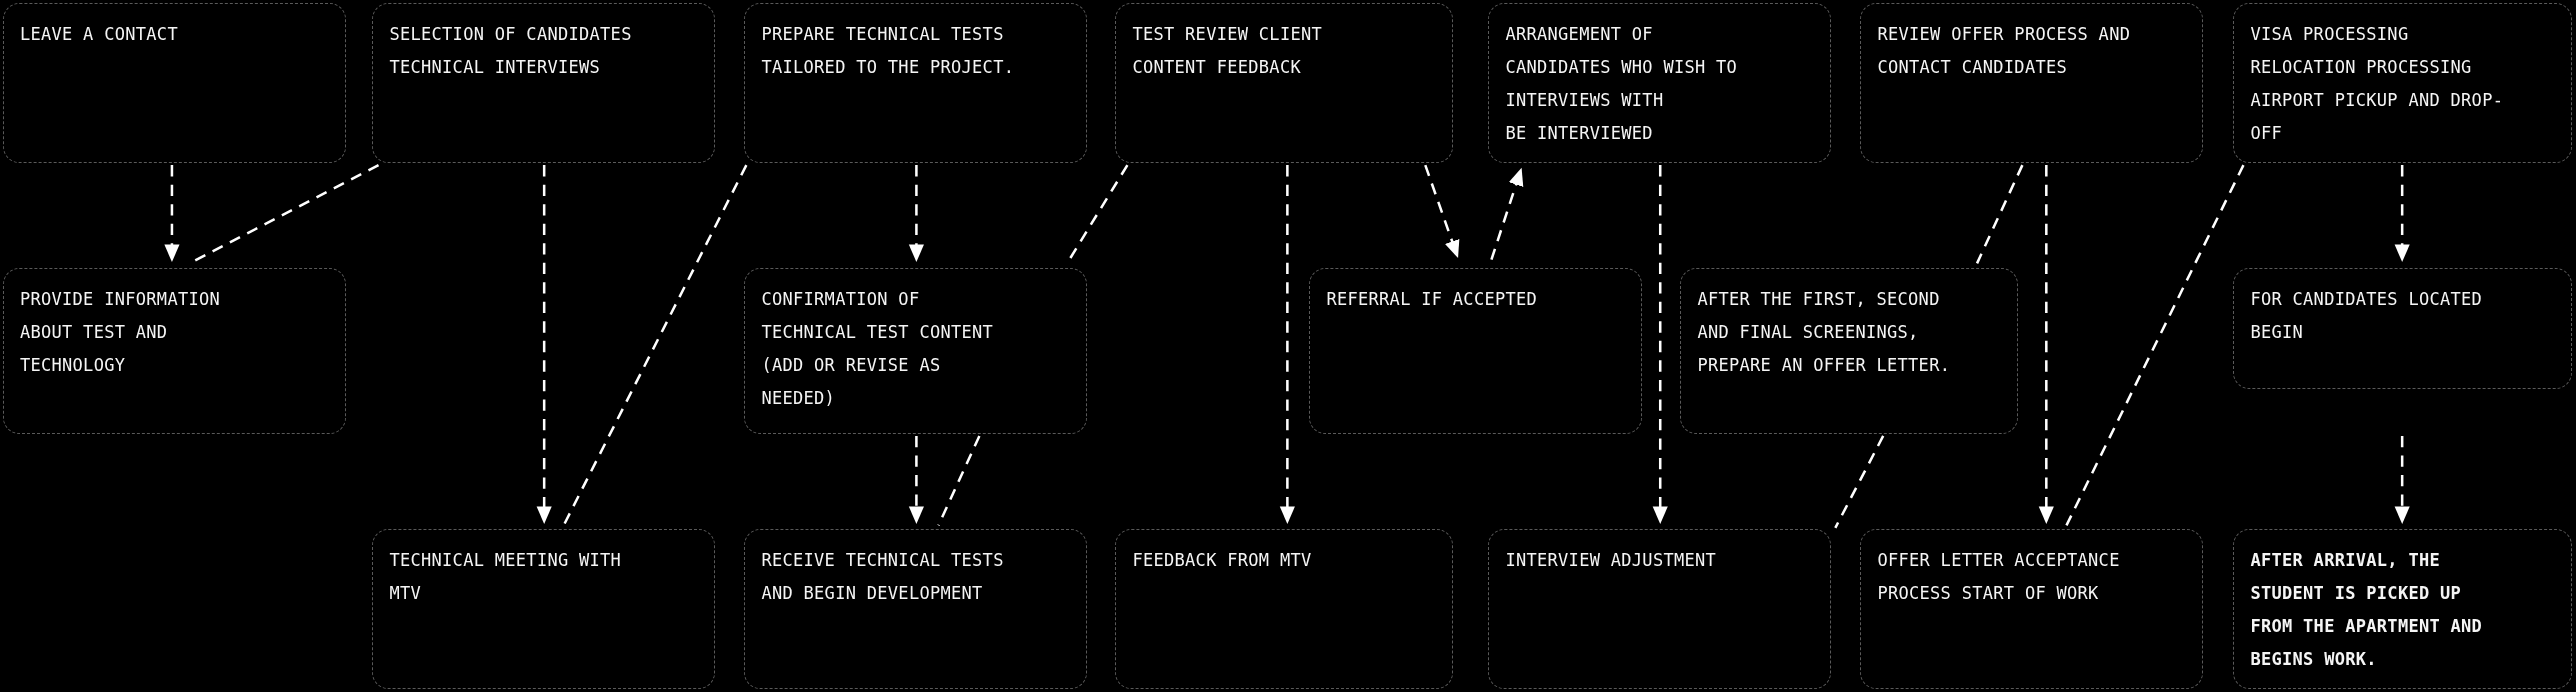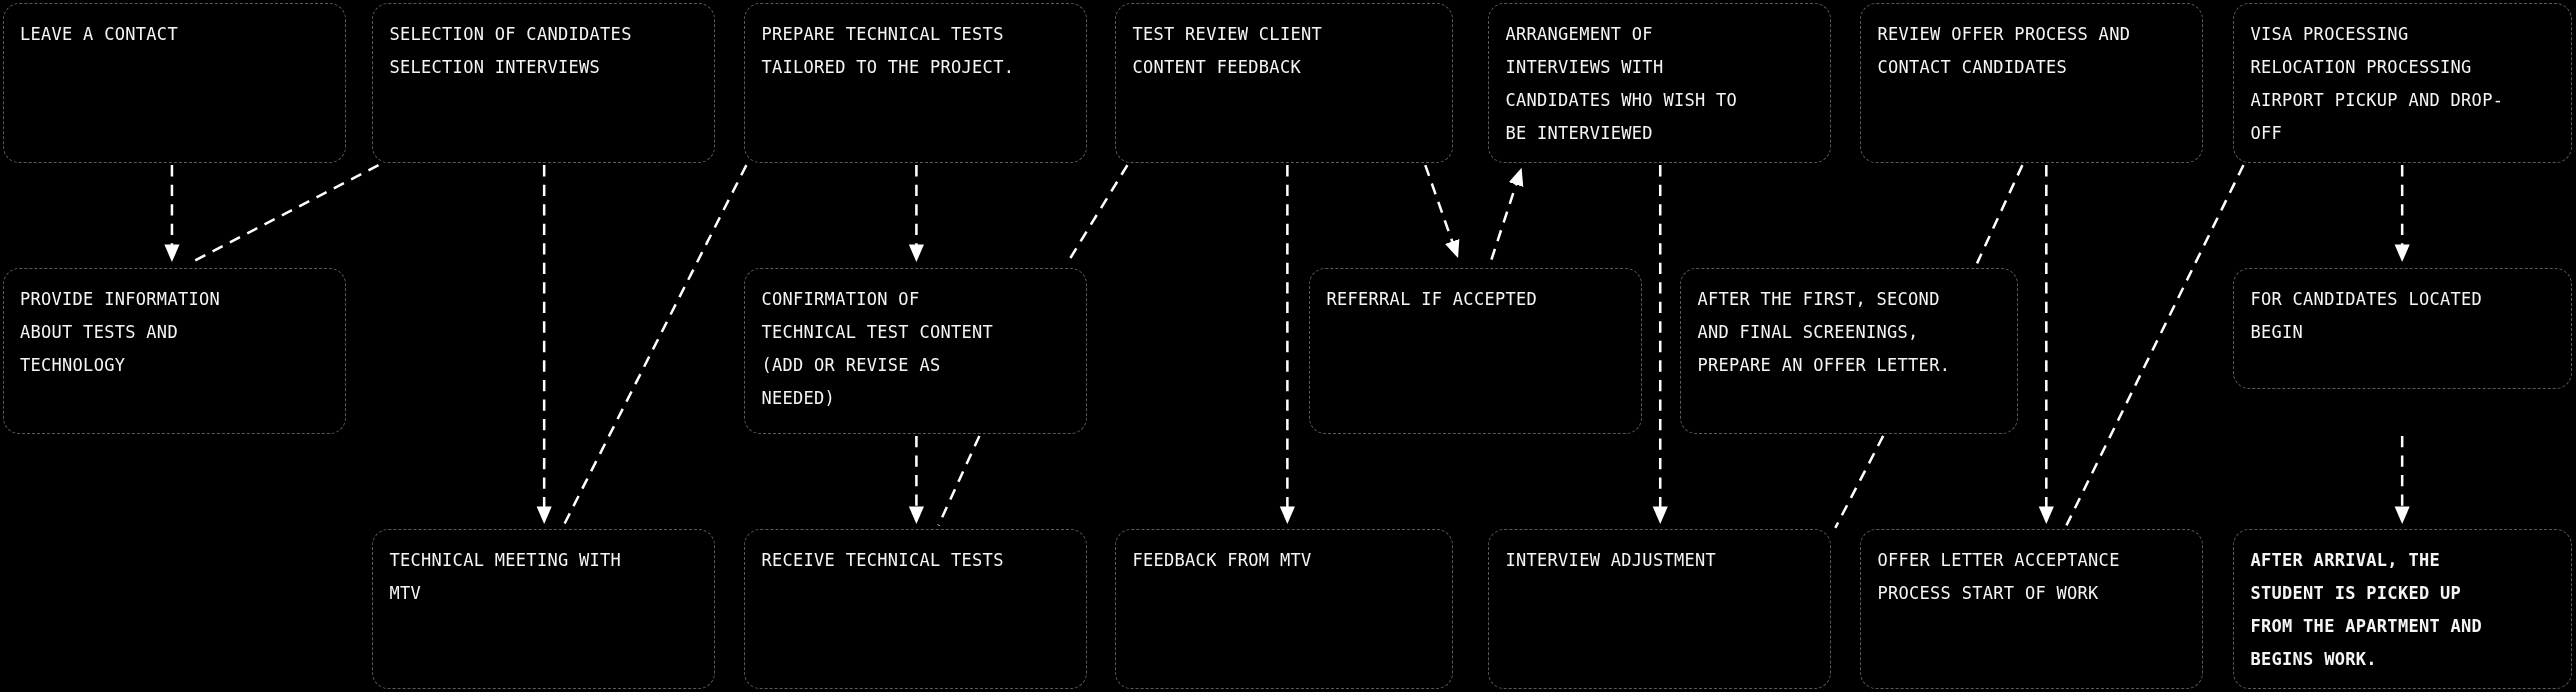--- a/index.html
+++ b/index.html
@@ -62,49 +62,49 @@
       <line x1="2990" y1="692" x2="2914" y2="838" stroke="#ffffff" stroke-width="4" stroke-dasharray="18 13"></line>
       <line x1="3814" y1="262" x2="3814" y2="410" stroke="#ffffff" stroke-width="4" stroke-dasharray="18 13" marker-end="url(#ah)"></line>
       <line x1="3814" y1="692" x2="3814" y2="826" stroke="#ffffff" stroke-width="4" stroke-dasharray="18 13" marker-end="url(#ah)"></line>
     </svg>
   <div id="nodes">
       <div class="node" style="left: 2.5px; top: 2.5px; width: 343px; height: 160px;">
         <div class="line">LEAVE A CONTACT</div>
       </div>
       <div class="node" style="left: 372px; top: 2.5px; width: 343px; height: 160px;">
         <div class="line">SELECTION OF CANDIDATES</div>
-        <div class="line">SELECTION INTERVIEWS</div>
+        <div class="line">TECHNICAL INTERVIEWS</div>
       </div>
       <div class="node" style="left: 744px; top: 2.5px; width: 343px; height: 160px;">
         <div class="line">PREPARE TECHNICAL TESTS</div>
         <div class="line">TAILORED TO THE PROJECT.</div>
       </div>
       <div class="node" style="left: 1115px; top: 2.5px; width: 338px; height: 160px;">
         <div class="line">TEST REVIEW CLIENT</div>
         <div class="line">CONTENT FEEDBACK</div>
       </div>
       <div class="node" style="left: 1488px; top: 2.5px; width: 343px; height: 160px;">
         <div class="line">ARRANGEMENT OF</div>
+        <div class="line">CANDIDATES WHO WISH TO</div>
         <div class="line">INTERVIEWS WITH</div>
-        <div class="line">CANDIDATES WHO WISH TO</div>
         <div class="line">BE INTERVIEWED</div>
       </div>
       <div class="node" style="left: 1860px; top: 2.5px; width: 343px; height: 160px;">
         <div class="line">REVIEW OFFER PROCESS AND</div>
         <div class="line">CONTACT CANDIDATES</div>
       </div>
       <div class="node" style="left: 2233px; top: 2.5px; width: 339px; height: 160px;">
         <div class="line">VISA PROCESSING</div>
         <div class="line">RELOCATION PROCESSING</div>
         <div class="line">AIRPORT PICKUP AND DROP-</div>
         <div class="line">OFF</div>
       </div>
       <div class="node" style="left: 2.5px; top: 268px; width: 343px; height: 166px;">
         <div class="line">PROVIDE INFORMATION</div>
-        <div class="line">ABOUT TESTS AND</div>
+        <div class="line">ABOUT TEST AND</div>
         <div class="line">TECHNOLOGY</div>
       </div>
       <div class="node" style="left: 744px; top: 268px; width: 343px; height: 166px;">
         <div class="line">CONFIRMATION OF</div>
         <div class="line">TECHNICAL TEST CONTENT</div>
         <div class="line">(ADD OR REVISE AS</div>
         <div class="line">NEEDED)</div>
       </div>
       <div class="node" style="left: 1309px; top: 268px; width: 333px; height: 166px;">
         <div class="line">REFERRAL IF ACCEPTED</div>
@@ -117,20 +117,21 @@
       <div class="node" style="left: 2233px; top: 268px; width: 339px; height: 121px;">
         <div class="line">FOR CANDIDATES LOCATED</div>
         <div class="line">BEGIN</div>
       </div>
       <div class="node" style="left: 372px; top: 529px; width: 343px; height: 160px;">
         <div class="line">TECHNICAL MEETING WITH</div>
         <div class="line">MTV</div>
       </div>
       <div class="node" style="left: 744px; top: 529px; width: 343px; height: 160px;">
         <div class="line">RECEIVE TECHNICAL TESTS</div>
+        <div class="line">AND BEGIN DEVELOPMENT</div>
       </div>
       <div class="node" style="left: 1115px; top: 529px; width: 338px; height: 160px;">
         <div class="line">FEEDBACK FROM MTV</div>
       </div>
       <div class="node" style="left: 1488px; top: 529px; width: 343px; height: 160px;">
         <div class="line">INTERVIEW ADJUSTMENT</div>
       </div>
       <div class="node" style="left: 1860px; top: 529px; width: 343px; height: 160px;">
         <div class="line">OFFER LETTER ACCEPTANCE</div>
         <div class="line">PROCESS START OF WORK</div>

